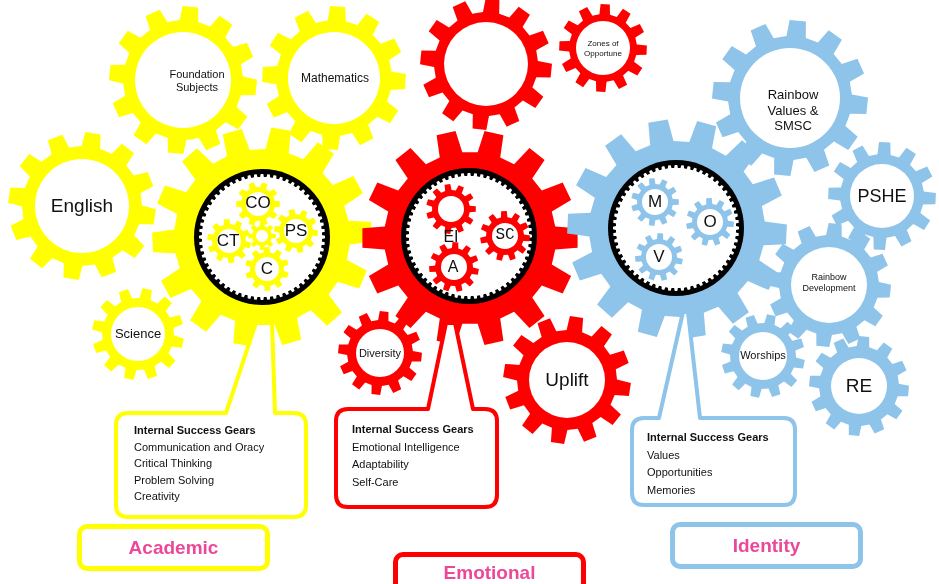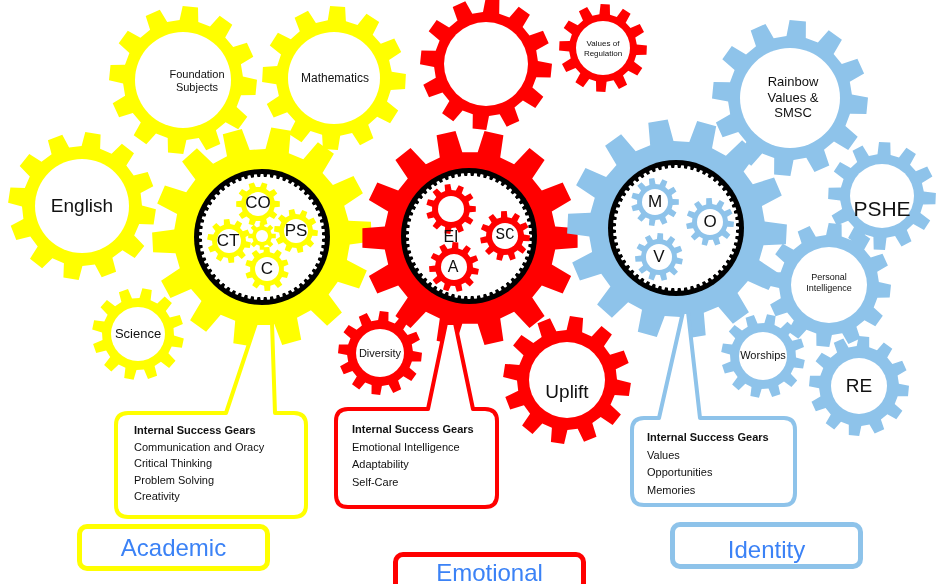--- a/index.html
+++ b/index.html
@@ -5,21 +5,21 @@
   html, body { margin:0; padding:0; background:#ffffff; }
   body { width:939px; height:584px; overflow:hidden; position:relative;
          font-family: "Liberation Sans", "DejaVu Sans", sans-serif; }
   #stage { position:absolute; left:0; top:0; width:939px; height:584px; }
   .gear-label { position:absolute; text-align:center; color:#111; line-height:1.2;
                 transform:translate(-50%,-50%); white-space:nowrap; }
   .callout-text { position:absolute; font-size:11px; line-height:16.5px; color:#111; }
   .callout-text .title { font-weight:bold; }
   .category { position:absolute; background:#fff; border-radius:10px; box-sizing:border-box;
               display:flex; align-items:center; justify-content:center;
-              font-weight:normal; font-size:24px; color:#3b82f6; }
+              font-weight:bold; font-size:19px; color:#ec4899; }
 </style>
 </head>
 <body>
 
 <div id="stage">
   <svg id="gears-svg" width="939" height="584" viewBox="0 0 939 584" style="position:absolute;left:0;top:0;">
       <path d="M242.9,76.6L257.0,79.7L255.5,95.0L241.0,95.3L236.6,107.0L236.6,107.0L247.3,116.7L238.2,129.3L225.6,122.2L215.9,130.2L215.9,130.2L220.3,143.9L206.2,150.3L198.8,137.9L186.4,139.9L186.4,139.9L183.3,154.0L168.0,152.5L167.7,138.0L156.0,133.6L156.0,133.6L146.3,144.3L133.7,135.2L140.8,122.6L132.8,112.9L132.8,112.9L119.1,117.3L112.7,103.2L125.1,95.8L123.1,83.4L123.1,83.4L109.0,80.3L110.5,65.0L125.0,64.7L129.4,53.0L129.4,53.0L118.7,43.3L127.8,30.7L140.4,37.8L150.1,29.8L150.1,29.8L145.7,16.1L159.8,9.7L167.2,22.1L179.6,20.1L179.6,20.1L182.7,6.0L198.0,7.5L198.3,22.0L210.0,26.4L210.0,26.4L219.7,15.7L232.3,24.8L225.2,37.4L233.2,47.1L233.2,47.1L246.9,42.7L253.3,56.8L240.9,64.2L242.9,76.6Z" fill="#ffff00"></path>
       <circle cx="183" cy="80" r="48" fill="#ffffff"></circle>
       <path d="M391.7,71.8L405.9,74.1L405.1,89.1L390.8,89.9L387.0,101.5L387.0,101.5L398.2,110.5L390.1,123.2L377.2,116.7L368.2,124.8L368.2,124.8L373.4,138.3L360.0,145.2L352.1,133.1L340.2,135.7L340.2,135.7L337.9,149.9L322.9,149.1L322.1,134.8L310.5,131.0L310.5,131.0L301.5,142.2L288.8,134.1L295.3,121.2L287.2,112.2L287.2,112.2L273.7,117.4L266.8,104.0L278.9,96.1L276.3,84.2L276.3,84.2L262.1,81.9L262.9,66.9L277.2,66.1L281.0,54.5L281.0,54.5L269.8,45.5L277.9,32.8L290.8,39.3L299.8,31.2L299.8,31.2L294.6,17.7L308.0,10.8L315.9,22.9L327.8,20.3L327.8,20.3L330.1,6.1L345.1,6.9L345.9,21.2L357.5,25.0L357.5,25.0L366.5,13.8L379.2,21.9L372.7,34.8L380.8,43.8L380.8,43.8L394.3,38.6L401.2,52.0L389.1,59.9L391.7,71.8Z" fill="#ffff00"></path>
       <circle cx="334" cy="78" r="46" fill="#ffffff"></circle>
@@ -90,31 +90,31 @@
   <div class="gear-label" style="left:181px;top:81px;font-size:11px;width:70px;white-space:normal;margin-left:16px;">Foundation Subjects</div>
   <div class="gear-label" style="left:335px;top:78px;font-size:12px;">Mathematics</div>
   <div class="gear-label" style="left:82px;top:206px;font-size:19px;">English</div>
   <div class="gear-label" style="left:138px;top:334px;font-size:13px;">Science</div>
 
   <div class="gear-label" style="left:258px;top:203px;font-size:17px;">CO</div>
   <div class="gear-label" style="left:228px;top:241px;font-size:17px;">CT</div>
   <div class="gear-label" style="left:296px;top:231px;font-size:17px;">PS</div>
   <div class="gear-label" style="left:267px;top:269px;font-size:17px;">C</div>
 
-  <div class="gear-label" style="left:603px;top:49px;font-size:8px;width:60px;white-space:normal;">Values of Regulation</div>
+  <div class="gear-label" style="left:603px;top:49px;font-size:8px;width:60px;white-space:normal;">Zones of Opportune</div>
   <div class="gear-label" style="left:380px;top:354px;font-size:11px;text-align:center;">Diversity</div>
-  <div class="gear-label" style="left:567px;top:380px;font-size:19px;margin-top:12px;">Uplift</div>
+  <div class="gear-label" style="left:567px;top:380px;font-size:19px;">Uplift</div>
 
   <div class="gear-label" style="left:451px;top:209px;font-size:16px;margin-top:28px;">EI</div>
   <div class="gear-label" style="left:505px;top:236px;font-size:16px;font-family:Liberation Mono, monospace;">SC</div>
   <div class="gear-label" style="left:453px;top:267px;font-size:16px;">A</div>
 
-  <div class="gear-label" style="left:793px;top:97px;font-size:13px;width:80px;white-space:normal;">Rainbow Values &amp; SMSC</div>
-  <div class="gear-label" style="left:882px;top:197px;font-size:21px;margin-top:12px;">PSHE</div>
-  <div class="gear-label" style="left:829px;top:283px;font-size:9px;width:70px;white-space:normal;">Personal Intelligence</div>
+  <div class="gear-label" style="left:793px;top:110px;font-size:13px;width:80px;white-space:normal;">Rainbow Values &amp; SMSC</div>
+  <div class="gear-label" style="left:882px;top:197px;font-size:18px;">PSHE</div>
+  <div class="gear-label" style="left:829px;top:283px;font-size:9px;width:70px;white-space:normal;">Rainbow Development</div>
   <div class="gear-label" style="left:763px;top:356px;font-size:11px;">Worships</div>
   <div class="gear-label" style="left:859px;top:386px;font-size:19px;">RE</div>
 
   <div class="gear-label" style="left:655px;top:202px;font-size:17px;">M</div>
   <div class="gear-label" style="left:710px;top:222px;font-size:17px;">O</div>
   <div class="gear-label" style="left:659px;top:257px;font-size:17px;">V</div>
 
   <div class="callout-text" style="left:134px;top:422px;">
     <div class="title">Internal Success Gears</div>
     <div>Communication and Oracy</div>
@@ -134,16 +134,16 @@
     <div>Opportunities</div>
     <div>Memories</div>
   </div>
 
   <div class="category" style="left:77px;top:524px;width:193px;height:47px;border:5px solid #ffff00;">
     <span>Academic</span>
   </div>
   <div class="category" style="left:393px;top:552px;width:193px;height:41px;border:5px solid #ff0000;">
     <span>Emotional</span>
   </div>
-  <div class="category" style="left:670px;top:522px;width:193px;height:47px;border:5px solid #8ec3ea;align-items:flex-end;">
+  <div class="category" style="left:670px;top:522px;width:193px;height:47px;border:5px solid #8ec3ea;">
     <span>Identity</span>
   </div>
 </div>
 
 </body></html>

